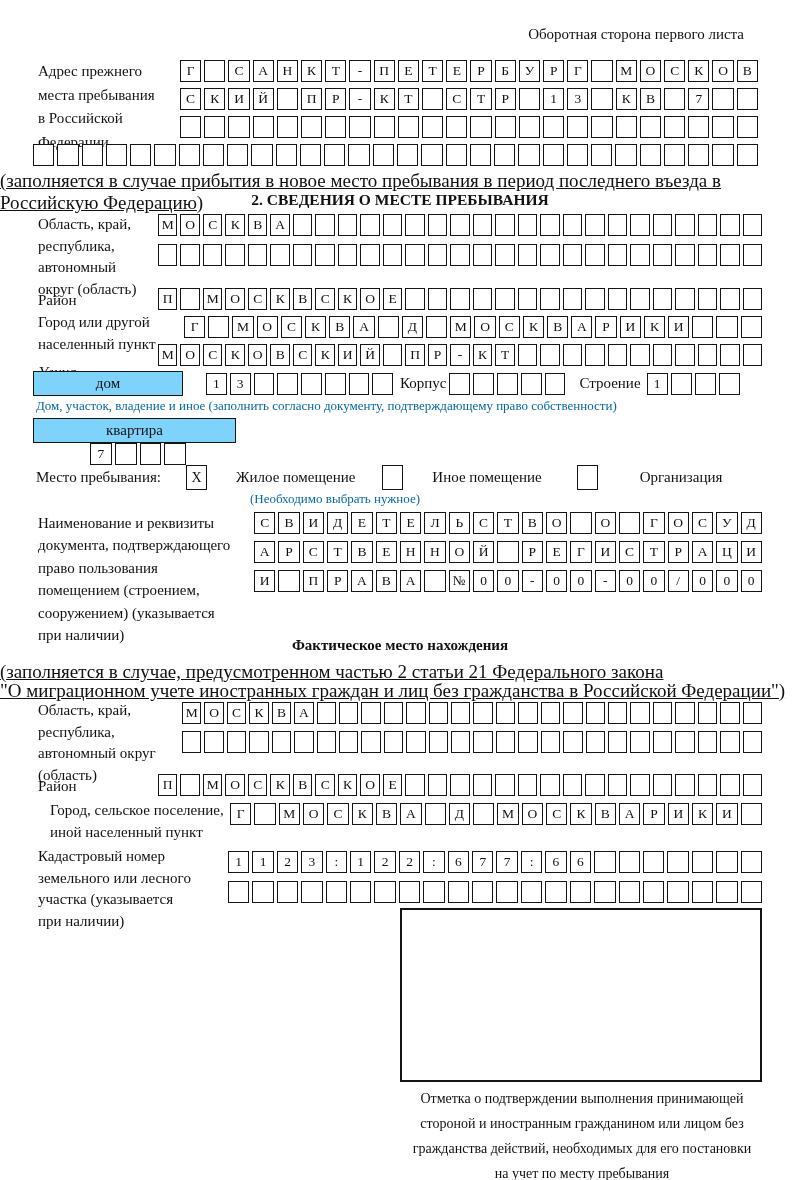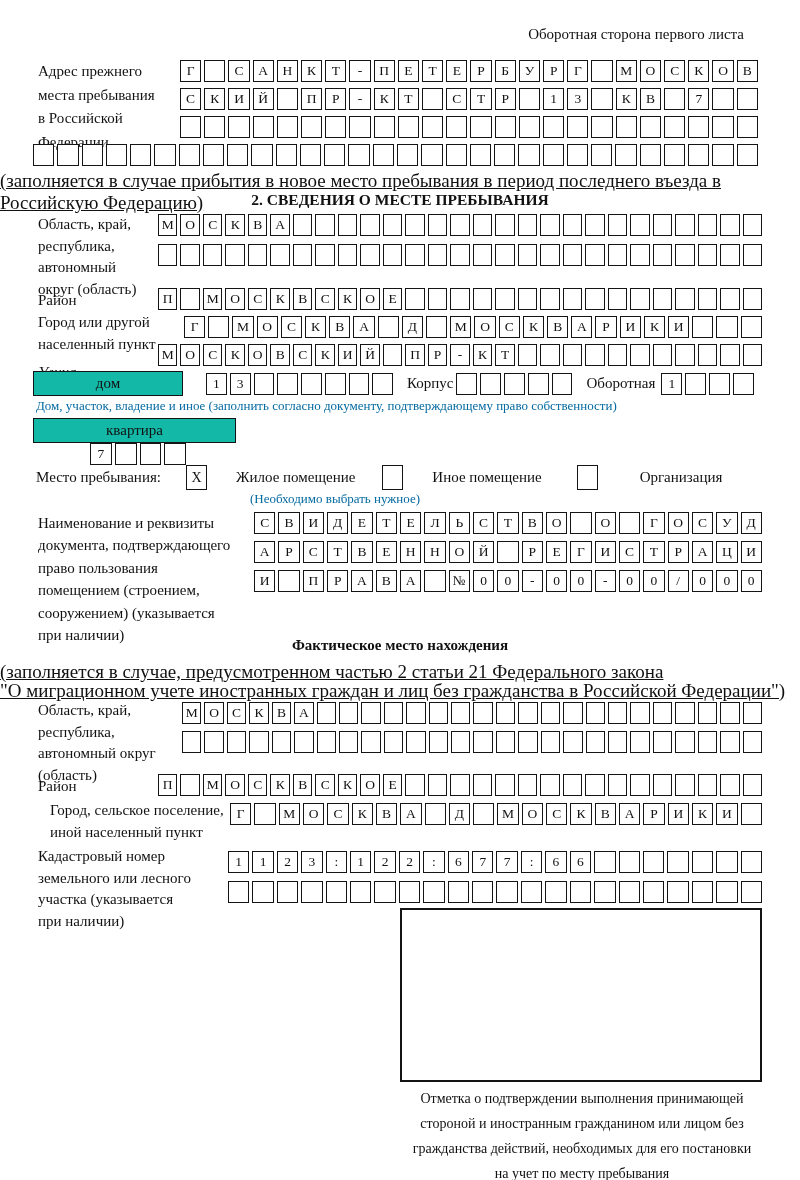--- a/index.html
+++ b/index.html
@@ -16,21 +16,21 @@
   .note{font-size:13px;color:#0369a1;}
   .title{font-size:15.5px;font-weight:bold;text-align:center;width:100%;}
   .center{text-align:center;}
   .cells{display:flex;gap:3px;}
   .cell{
     flex:1 1 0;height:20px;border:1.6px solid #141414;background:#fff;
     display:flex;align-items:center;justify-content:center;
     font-size:13.5px;line-height:1;
   }
   .widebox{
-    border:1.6px solid #141414;background:#14b8a6;height:23px;
+    border:1.6px solid #141414;background:#7dd3fc;height:23px;
     display:flex;align-items:center;justify-content:center;font-size:15px;
   }
   .inline{display:flex;align-items:center;}
   .optbox{
     width:19px;height:23px;border:1.8px solid #141414;background:#fff;
     display:flex;align-items:center;justify-content:center;font-size:14px;
   }
   .stampbox{border:2px solid #141414;background:#fff;}
   .capt{font-size:14px;line-height:25px;text-align:center;}
   .notecap{font-size:19px;text-align:left;width:100%;text-decoration:underline;}
@@ -319,29 +319,29 @@
     <div class="cells" style="width:187px;margin-left:23px;">
         <span class="cell">1</span>
         <span class="cell">3</span>
         <span class="cell"></span>
         <span class="cell"></span>
         <span class="cell"></span>
         <span class="cell"></span>
         <span class="cell"></span>
         <span class="cell"></span>
       </div>
-    <div style="font-size:15px;margin-left:14px;">Корпус</div>
+    <div style="font-size:15px;margin-left:7px;">Корпус</div>
     <div class="cells" style="width:116px;margin-left:3px;">
         <span class="cell"></span>
         <span class="cell"></span>
         <span class="cell"></span>
         <span class="cell"></span>
         <span class="cell"></span>
       </div>
-    <div style="font-size:15px;margin-left:14px;">Оборотная</div>
+    <div style="font-size:15px;margin-left:14px;">Строение</div>
     <div class="cells" style="width:93px;margin-left:6px;">
         <span class="cell">1</span>
         <span class="cell"></span>
         <span class="cell"></span>
         <span class="cell"></span>
       </div>
   </div>
   <div class="abs note" style="top:398px;left:36px;">Дом, участок, владение и иное (заполнить согласно документу, подтверждающему право собственности)</div>
 
   <div class="abs inline" style="top:418px;left:33px;flex-direction:column;">

